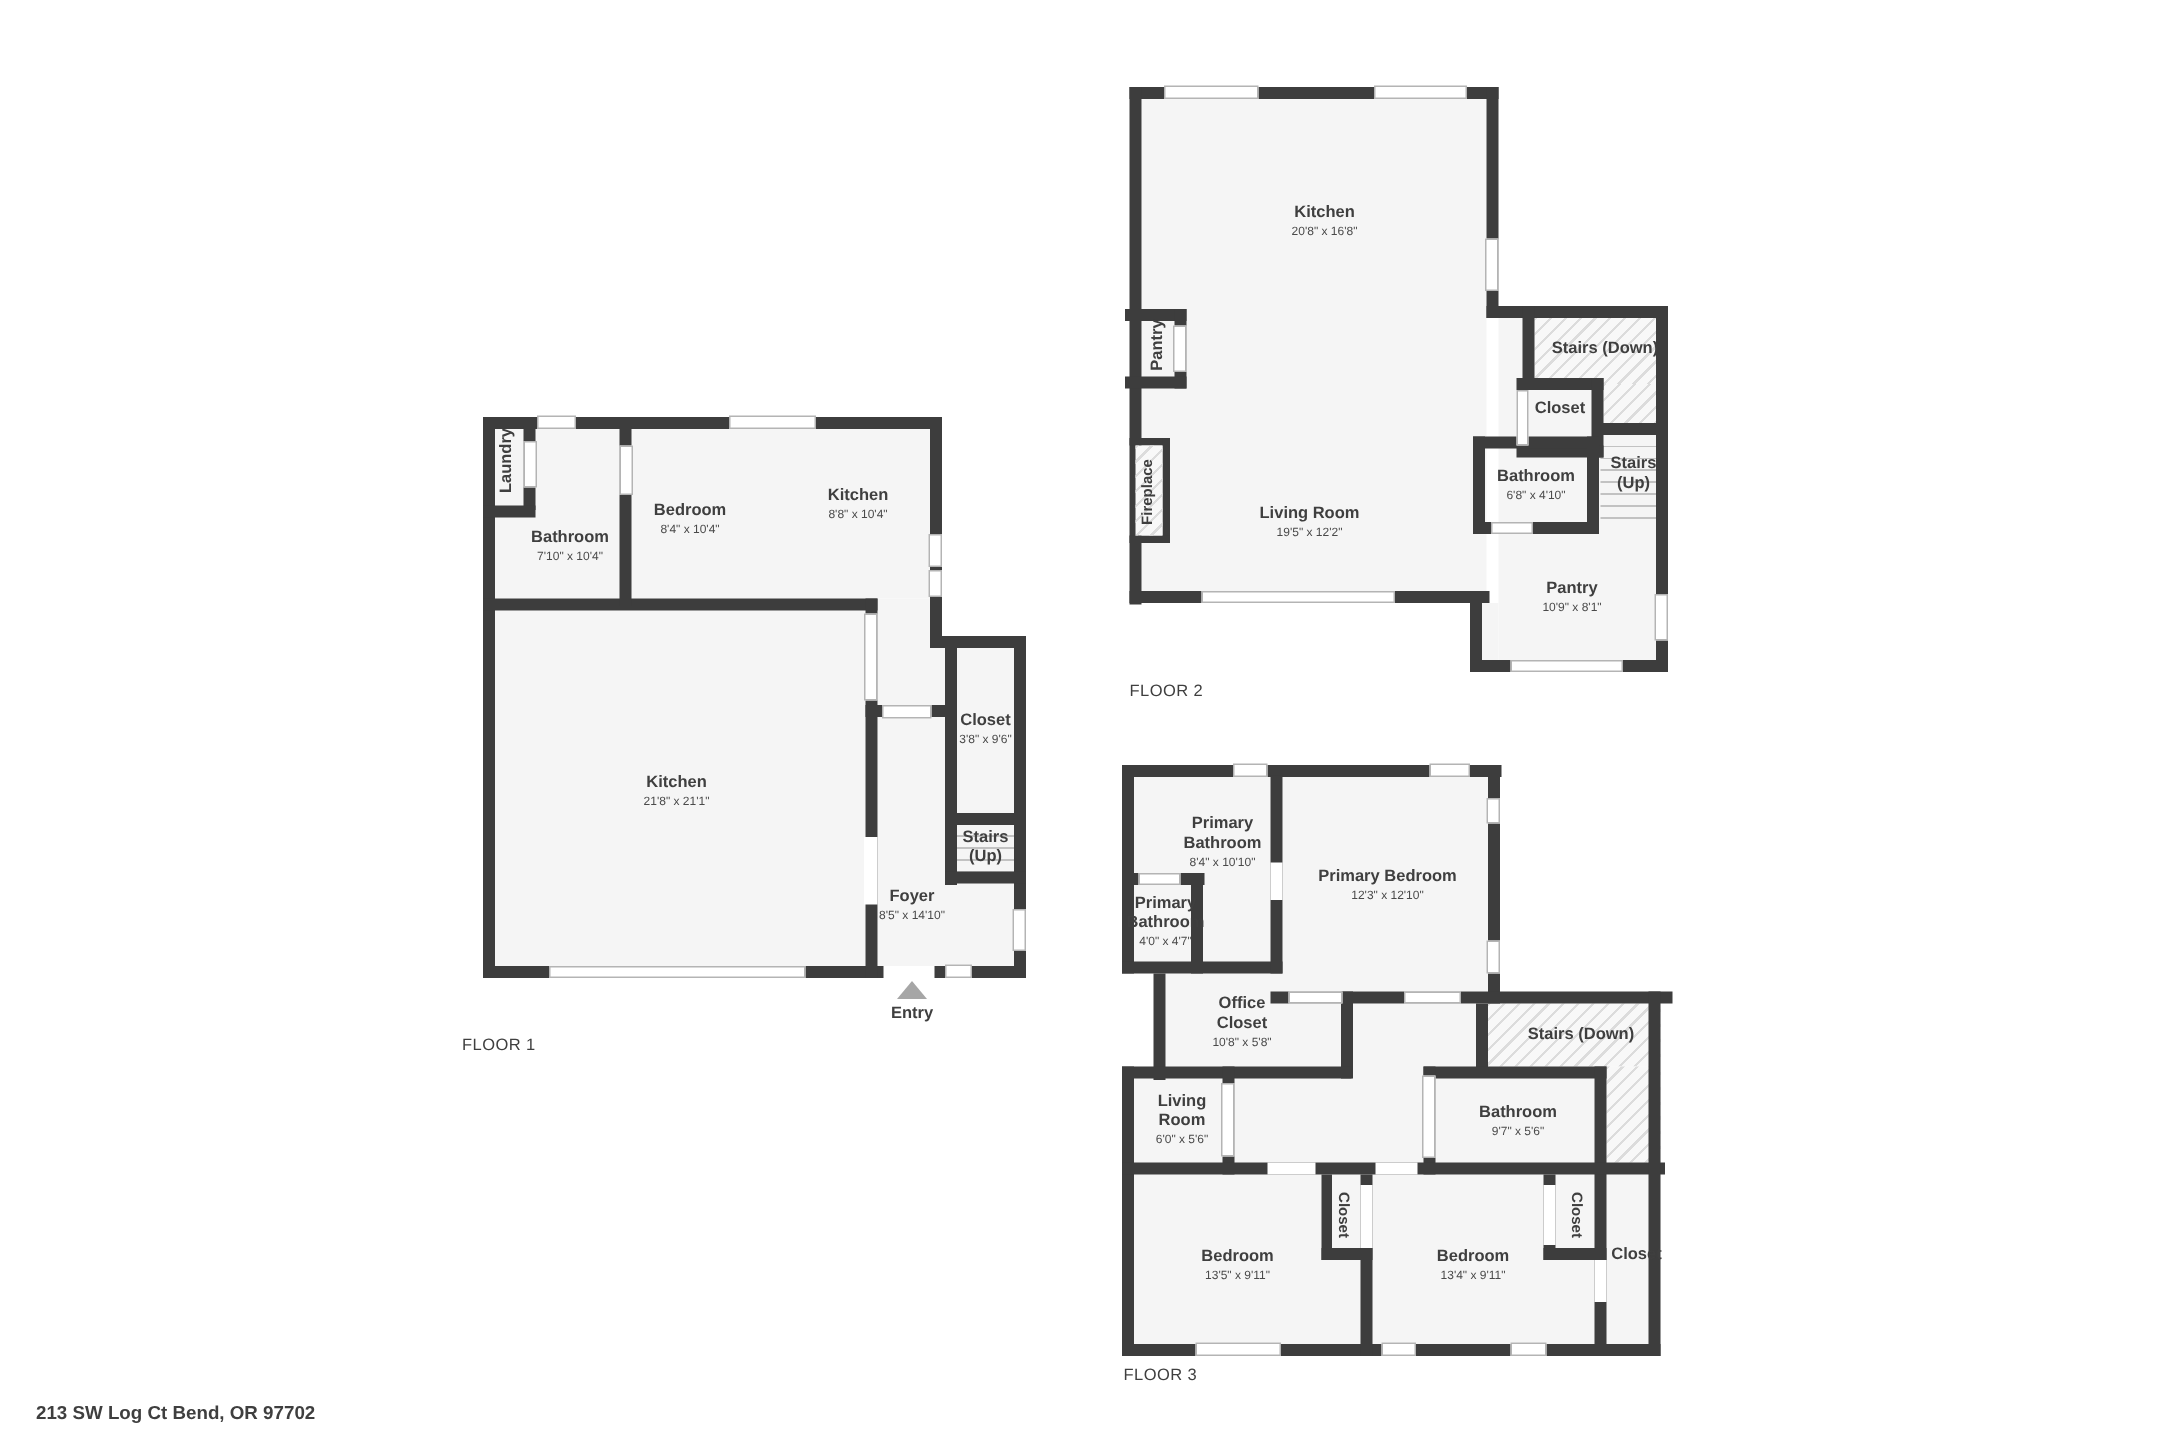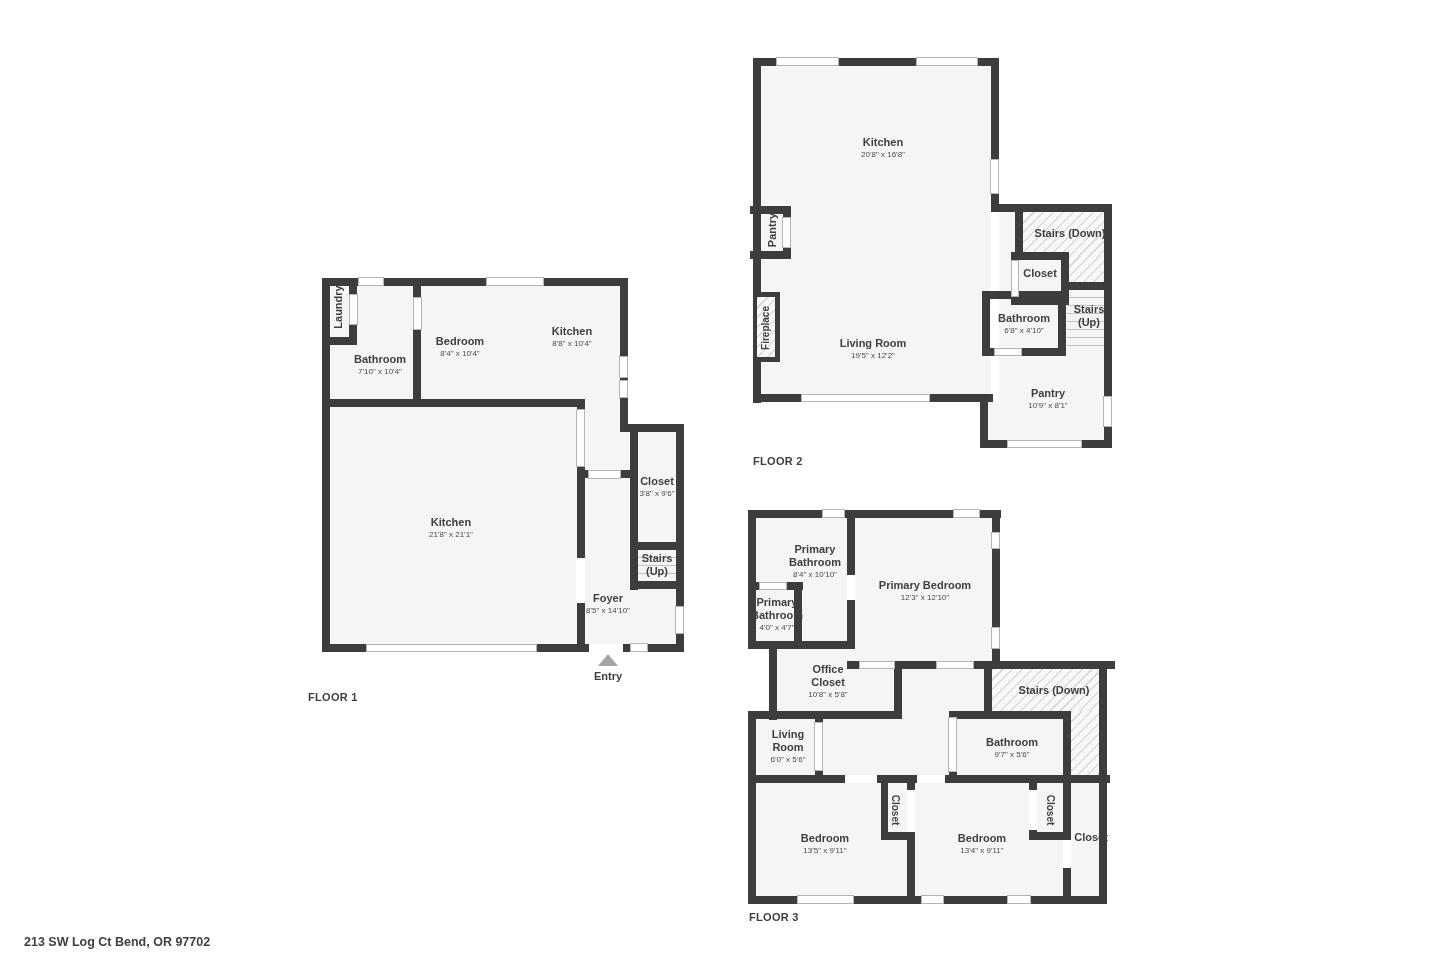--- a/index.html
+++ b/index.html
@@ -12,21 +12,21 @@
           background-image:repeating-linear-gradient(to bottom,transparent 0 7px,#c2c2c2 7px 8px);}
   .wall{position:absolute;background:#3d3d3d;z-index:3;}
   .win{position:absolute;background:#fff;border:1px solid #b4b4b4;box-sizing:border-box;z-index:4;}
   .door{position:absolute;background:#fff;z-index:4;}
   .lbl{position:absolute;transform:translate(-50%,-50%);text-align:center;color:#3f3f3f;z-index:6;}
   .vlbl{position:absolute;transform:translate(-50%,-50%) rotate(-90deg);text-align:center;color:#3f3f3f;z-index:6;}
   .vlbl.cw{transform:translate(-50%,-50%) rotate(90deg);}
   .nm{font-size:11px;font-weight:bold;line-height:1.18;white-space:nowrap;}
   .wrap .nm{white-space:normal;}
   .dm{font-size:8px;color:#4a4a4a;margin-top:1px;white-space:nowrap;}
-  .floor-tag{position:absolute;font-size:11px;font-weight:bold;letter-spacing:.3px;color:#3f3f3f;z-index:6;}
+  .floor-tag{position:absolute;font-size:11px;font-weight:normal;letter-spacing:.3px;color:#3f3f3f;z-index:6;}
   .tri{position:absolute;width:0;height:0;border-left:10px solid transparent;border-right:10px solid transparent;
        border-bottom:12px solid #a6a6a6;z-index:6;}
   .address{position:absolute;left:24px;top:935px;font-size:12.5px;font-weight:bold;color:#3f3f3f;z-index:6;}
   .disclaimer{position:absolute;left:0;right:0;top:939px;text-align:center;font-size:9.5px;font-weight:bold;color:#3f3f3f;z-index:6;}
 </style>
 </head>
 <body>
 
 <div class="canvas">
 

